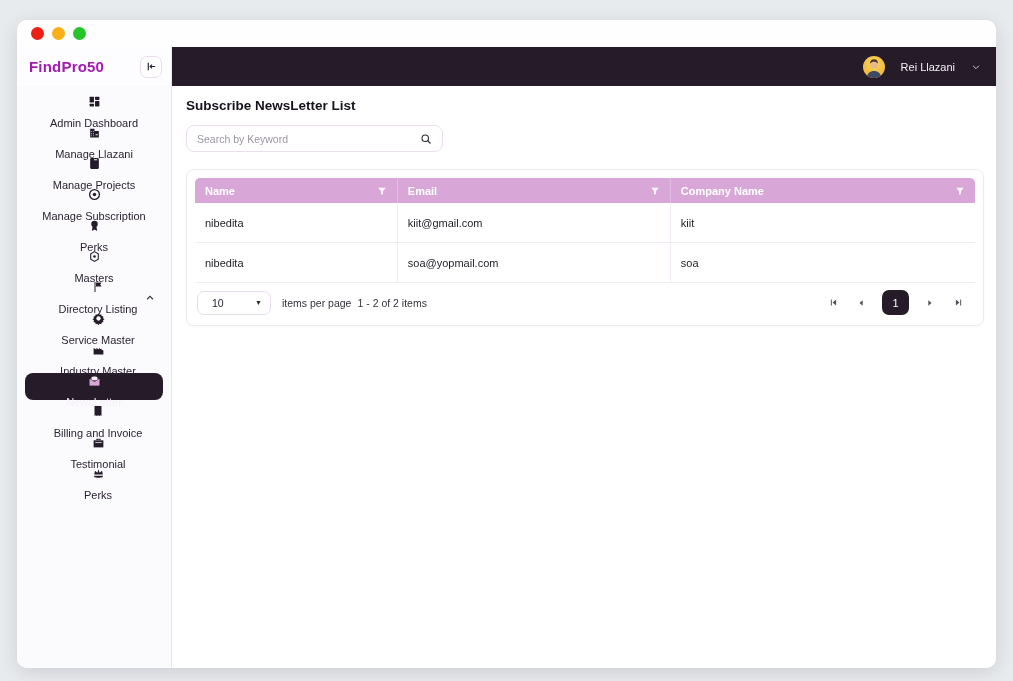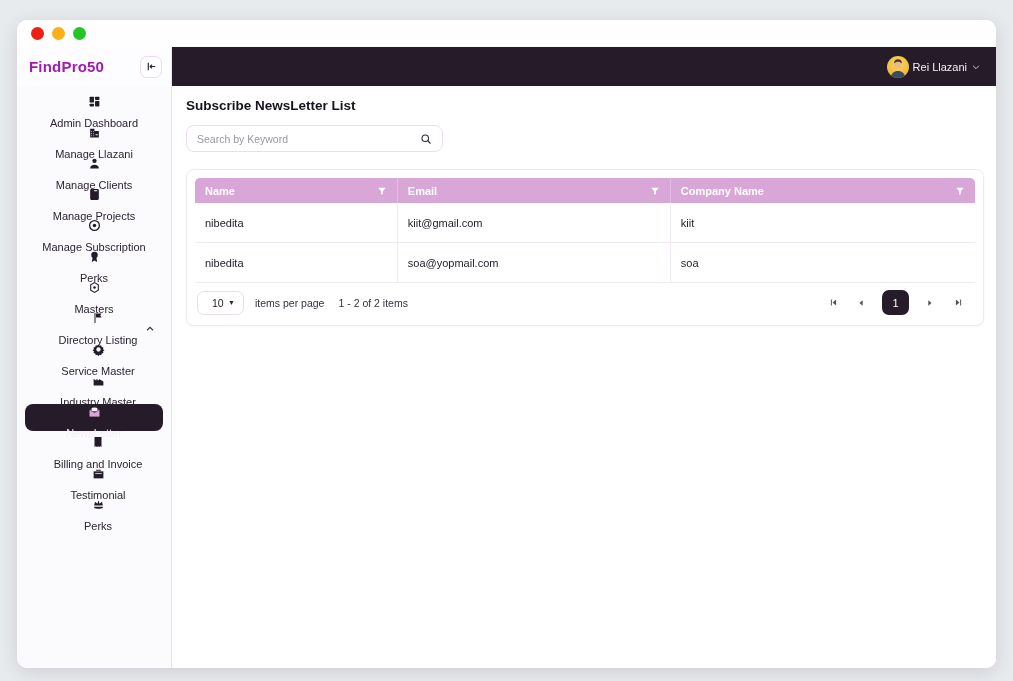--- a/index.html
+++ b/index.html
@@ -51,21 +51,21 @@
   .nav-item.active .ic { color:#d8a6d7; }
   .nav-item .chev { margin-left:auto; color:#3a3340; }
   svg { display:block; }
 
   
   .main { flex:1; display:flex; flex-direction:column; min-width:0; background:#fff; }
   .topbar {
     height:39px; flex:0 0 39px; background:#261b29; display:flex;
     align-items:center; justify-content:flex-end; padding:0 15px;
   }
-  .user-chip { display:flex; align-items:center; gap:4px; cursor:pointer; }
+  .user-chip { display:flex; align-items:center; gap:16px; cursor:pointer; }
   .avatar {
     width:22px; height:22px; border-radius:50%; overflow:hidden;
     background:radial-gradient(circle at 50% 35%, #f8d85e 0%, #efb93c 70%, #e5a832 100%);
     display:flex; align-items:flex-end; justify-content:center;
   }
   .user-name { color:#f4f1f6; font-size:11px; }
   .user-chev { color:#cfc9d4; }
 
   .content { flex:1; padding:10px 12px 0 14px; background:#fff; }
   .page-title { font-size:13.5px; font-weight:700; color:#17121d; margin:2px 0 12px; }
@@ -99,27 +99,27 @@
     font-size:11px; color:#211b27; padding:0 10px; height:40px;
     border-bottom:1px solid #f2eaf3; background:#fff;
   }
   tbody td:not(:last-child){ border-right:1px solid #f2eaf3; }
 
   .pager {
     display:flex; align-items:center; padding:7px 2px 2px 2px;
     font-size:10.5px; color:#37313d;
   }
   .page-size {
-    width:47px; height:24px; border:1px solid #e9dcee; border-radius:7px;
+    width:74px; height:24px; border:1px solid #e9dcee; border-radius:7px;
     display:flex; align-items:center; justify-content:space-between;
     padding:0 8px 0 14px; cursor:pointer; background:#fff; color:#211b27;
   }
   .page-size .caret { font-size:7px; color:#2b2531; }
   .pager .per-page { margin-left:11px; }
-  .pager .range { margin-left:14px; }
+  .pager .range { margin-left:6px; }
   .pag-controls { margin-left:auto; display:flex; align-items:center; gap:6px; padding-right:4px; }
   .pag-btn {
     width:22px; height:22px; display:flex; align-items:center; justify-content:center;
     color:#554f5c; cursor:pointer; background:transparent; border:none;
   }
   .pag-page {
     width:27px; height:25px; border-radius:7px; background:#261b29; color:#fff;
     font-size:11px; display:flex; align-items:center; justify-content:center;
     cursor:pointer; margin:0 4px;
   }
@@ -165,29 +165,20 @@
 
         <div class="nav-item">
           <span class="ic">
             <svg width="13" height="13" viewBox="0 0 24 24" fill="currentColor">
                 <path d="M4 21V5h8v4h8v12H4zm3-12H6v2h1V9zm0 4H6v2h1v-2zm0 4H6v2h1v-2zm4-8h-1v2h1V9zm0 4h-1v2h1v-2zm0 4h-1v2h1v-2zm7-2h-4v2h4v-2z"></path>
               </svg>
           </span>
           <span>Manage Llazani</span>
         </div>
 
-        <div class="nav-item">
-          <span class="ic">
-            <svg width="13" height="13" viewBox="0 0 24 24" fill="currentColor">
-                <circle cx="12" cy="7" r="4"></circle>
-                <path d="M4 21c0-4.2 3.4-6.5 8-6.5s8 2.3 8 6.5H4z"></path>
-              </svg>
-          </span>
-          <span>Manage Clients</span>
-        </div>
 
         <div class="nav-item">
           <span class="ic">
             <svg width="13" height="13" viewBox="0 0 24 24" fill="currentColor">
                 <path d="M6 2h12a2 2 0 0 1 2 2v16a2 2 0 0 1-2 2H6a2 2 0 0 1-2-2V4a2 2 0 0 1 2-2zm2 0v20h-2.5V2H8zm3 4h6V4h-6v2z"></path>
               </svg>
           </span>
           <span>Manage Projects</span>
         </div>
 

